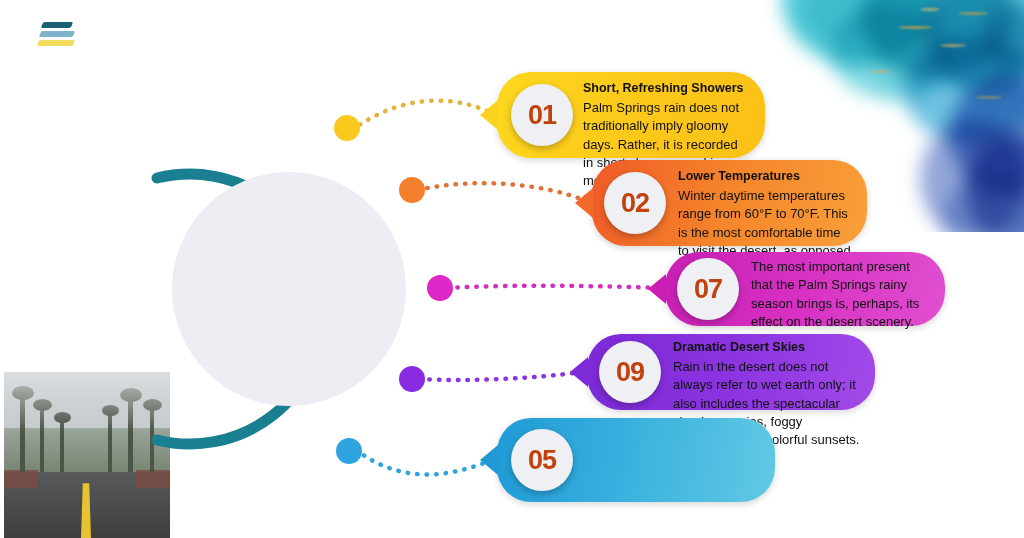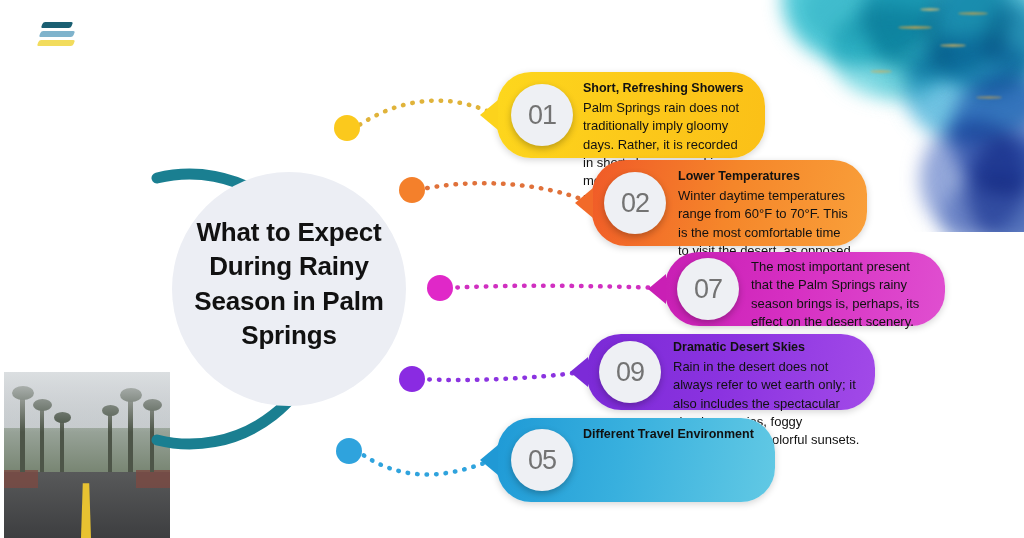--- a/index.html
+++ b/index.html
@@ -50,21 +50,21 @@
     width:0;height:0;
     border-top:15px solid transparent;
     border-bottom:15px solid transparent;
   }
   .badge{
     position:absolute;left:12px;top:50%;
     width:62px;height:62px;margin-top:-31px;border-radius:50%;
     background:#eef0f4;
     box-shadow:0 3px 7px rgba(0,0,0,.25);
     display:flex;align-items:center;justify-content:center;
-    font-size:27px;font-weight:normal;color:#737373;letter-spacing:-1px;
+    font-size:27px;font-weight:bold;color:#c2410c;letter-spacing:-1px;
   }
   .card-body{position:absolute;left:86px;right:14px;top:9px;bottom:9px;}
   .card-title{font-size:12.5px;font-weight:bold;line-height:1.25;margin:0 0 2px 0;color:#111;}
   .card-text{font-size:13px;line-height:1.42;color:#111;margin:0;}
 
   
   #card-01{left:497px;top:72px;width:268px;height:86px;background:linear-gradient(105deg,#fdd71d 0%,#fcc81a 55%,#fbc017 100%);}
   #card-01 .tab{border-right:18px solid #fcd31c;}
   #card-02{left:592px;top:160px;width:275px;height:86px;background:linear-gradient(105deg,#f05a28 0%,#f5862a 50%,#f9a03a 100%);}
   #card-02 .tab{border-right:18px solid #f26a29;}
@@ -143,26 +143,20 @@
     <path d="M356,450 C404,486 452,476 492,460" fill="none" stroke="#2fa3dd" stroke-width="4.5" stroke-linecap="round" stroke-dasharray="0.5 9"></path>
 
     <circle cx="347" cy="128" r="13" fill="#fbc91d"></circle>
     <circle cx="412" cy="190" r="13" fill="#f4802b"></circle>
     <circle cx="440" cy="288" r="13" fill="#e028c8"></circle>
     <circle cx="412" cy="379" r="13" fill="#8a2be2"></circle>
     <circle cx="349" cy="451" r="13" fill="#2fa3dd"></circle>
   </svg>
 
   <div class="center-disc"></div>
-  <div class="center-title">
-    <div>What to Expect</div>
-    <div>During Rainy</div>
-    <div>Season in Palm</div>
-    <div>Springs</div>
-  </div>
 
   <div class="card" id="card-01">
     <div class="tab"></div>
     <div class="badge">01</div>
     <div class="card-body">
       <p class="card-title">Short, Refreshing Showers</p>
       <p class="card-text">Palm Springs rain does not traditionally imply gloomy days. Rather, it is recorded in short showers, and in most cases these last a few hours.</p>
     </div>
   </div>
 
@@ -189,17 +183,16 @@
     <div class="card-body">
       <p class="card-title">Dramatic Desert Skies</p>
       <p class="card-text">Rain in the desert does not always refer to wet earth only; it also includes the spectacular cloud sceneries, foggy mountains, and colorful sunsets.</p>
     </div>
   </div>
 
   <div class="card" id="card-05">
     <div class="tab"></div>
     <div class="badge">05</div>
     <div class="card-body">
-      <p class="card-title">Different Travel Environment</p>
     </div>
   </div>
 
 </div>
 
 </body></html>

